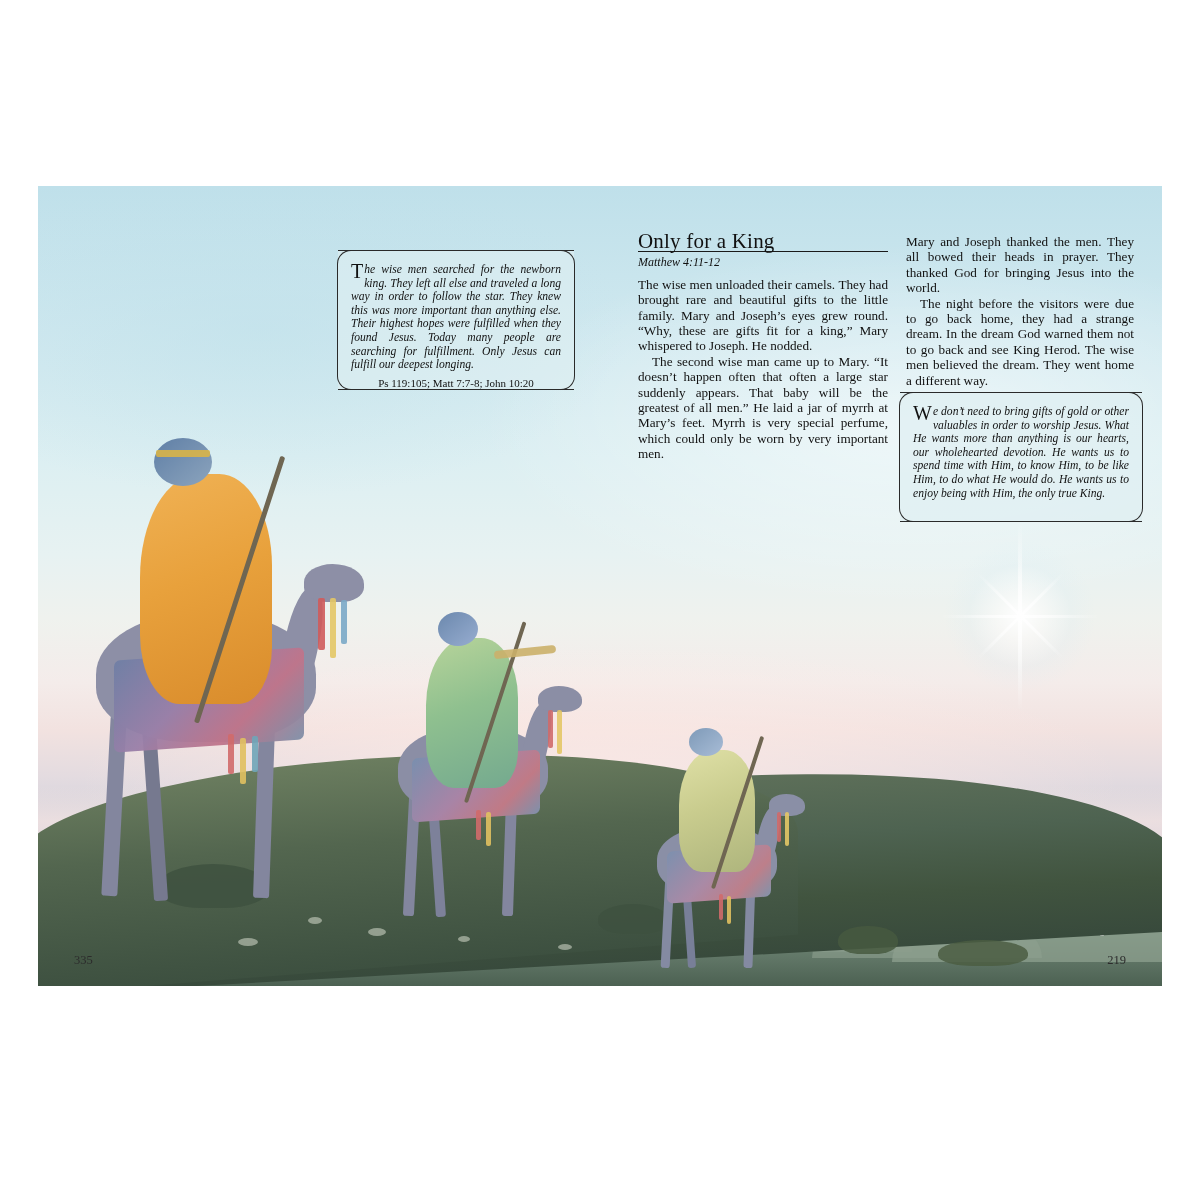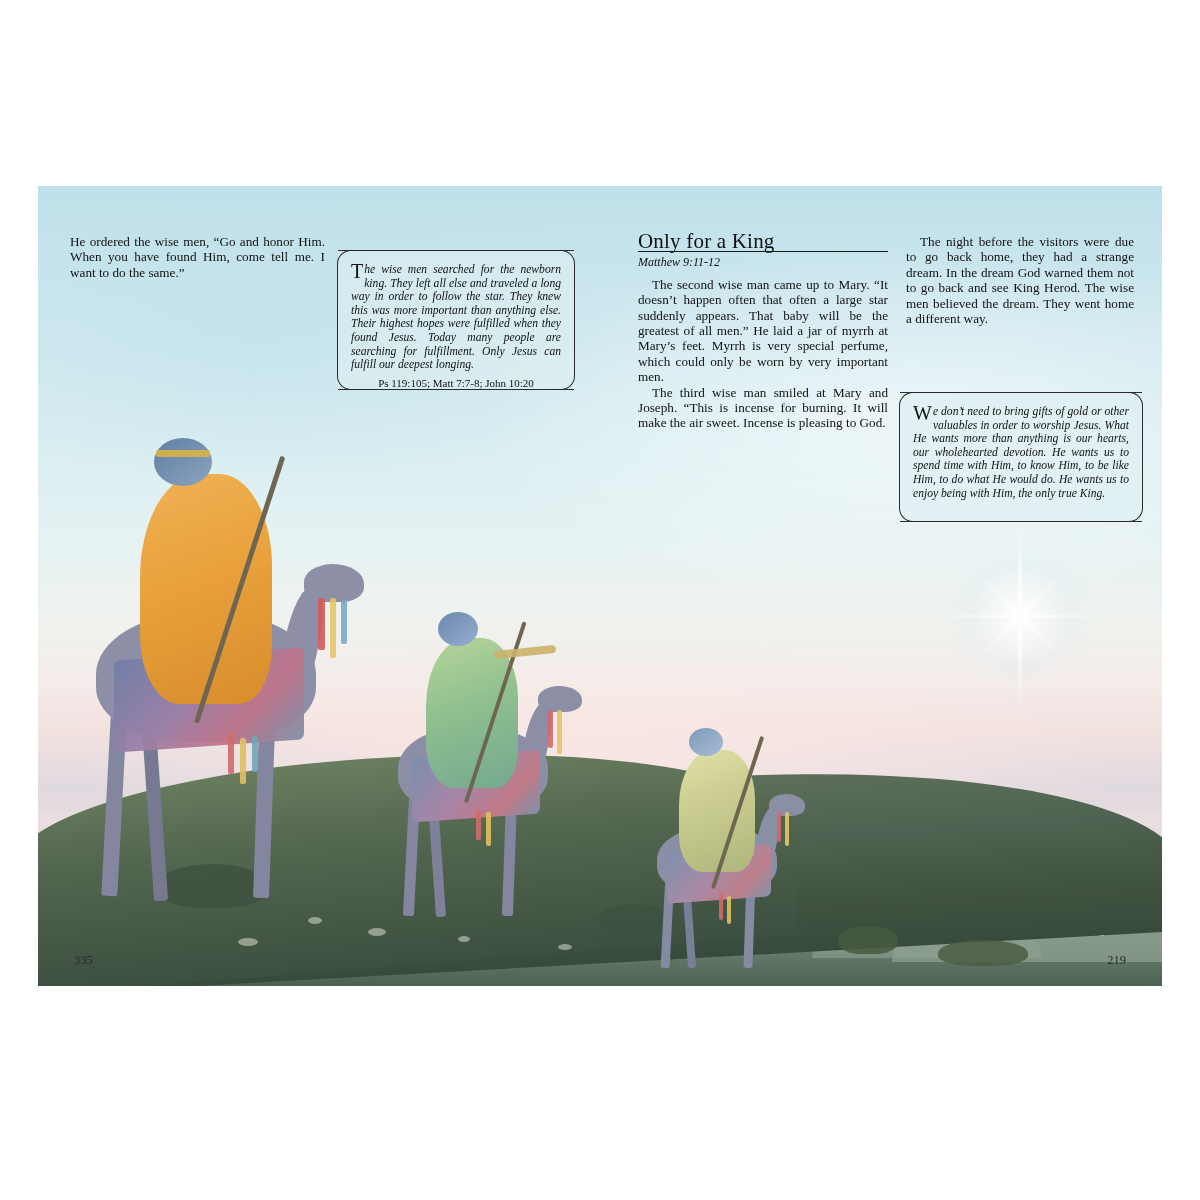--- a/index.html
+++ b/index.html
@@ -394,41 +394,41 @@
                   background:linear-gradient(135deg,#7d90ae,#a98aa6 45%,#bd7f8a 75%,#8193ab); transform:skewY(-4deg);"></div>
       <div class="tassel" style="left:86px; top:188px; width:4px; height:26px; background:#d06a6a;"></div>
       <div class="tassel" style="left:94px; top:190px; width:4px; height:28px; background:#e0c061;"></div>
       <div class="rider-cloak" style="left:46px; top:44px; width:76px; height:122px;
                   background:linear-gradient(160deg,#dfe0a6 0%,#c9cc8e 45%,#aeb57d 100%);"></div>
       <div class="rider-head" style="left:56px; top:22px; width:34px; height:28px; background:linear-gradient(140deg,#7e9ab8,#a8bcd6);"></div>
       <div class="staff" style="left:78px; top:22px; width:3.5px; height:160px; transform:rotate(18deg);"></div>
     </div>
 
     <div class="col" style="left:32px; top:48px; width:255px;">
-      <p class="first">He ordered the wise men, “Go and honor Him. When you have found Him, come tell me. I want to do the same.”</p>
     </div>
 
     <div class="callout" style="left:300px; top:64px; width:236px; height:140px;">
       <div class="body">
         <span class="dropcap">T</span><span>he wise men searched for the newborn king. They left all else and traveled a long way in order to follow the star. They knew this was more important than anything else. Their highest hopes were fulfilled when they found Jesus. Today many people are searching for fulfillment. Only Jesus can fulfill our deepest longing.</span>
       </div>
       <div class="refs">Ps 119:105; Matt 7:7-8; John 10:20</div>
     </div>
 
     <div class="folio" style="left:36px; bottom:18px;">335</div>
 
     <div class="col" style="left:600px; top:48px; width:250px;">
       <div class="heading">Only for a King</div>
       <div class="heading-rule"></div>
-      <div class="verse-ref">Matthew 9:11-12</div>
+      <div class="verse-ref">Matthew 4:11-12</div>
+      <p class="first">The wise men unloaded their camels. They had brought rare and beautiful gifts to the little family. Mary and Joseph’s eyes grew round. “Why, these are gifts fit for a king,” Mary whispered to Joseph. He nodded.</p>
       <p>The second wise man came up to Mary. “It doesn’t happen often that often a large star suddenly appears. That baby will be the greatest of all men.” He laid a jar of myrrh at Mary’s feet. Myrrh is very special perfume, which could only be worn by very important men.</p>
-      <p>The third wise man smiled at Mary and Joseph. “This is incense for burning. It will make the air sweet. Incense is pleasing to God.</p>
     </div>
 
     <div class="col" style="left:868px; top:48px; width:228px;">
+      <p class="first">Mary and Joseph thanked the men. They all bowed their heads in prayer. They thanked God for bringing Jesus into the world.</p>
       <p>The night before the visitors were due to go back home, they had a strange dream. In the dream God warned them not to go back and see King Herod. The wise men believed the dream. They went home a different way.</p>
     </div>
 
     <div class="callout" style="left:862px; top:206px; width:242px; height:130px;">
       <div class="body">
         <span class="dropcap">W</span><span>e don’t need to bring gifts of gold or other valuables in order to worship Jesus. What He wants more than anything is our hearts, our wholehearted devotion. He wants us to spend time with Him, to know Him, to be like Him, to do what He would do. He wants us to enjoy being with Him, the only true King.</span>
       </div>
     </div>
 
     <div class="folio" style="right:36px; bottom:18px;">219</div>

